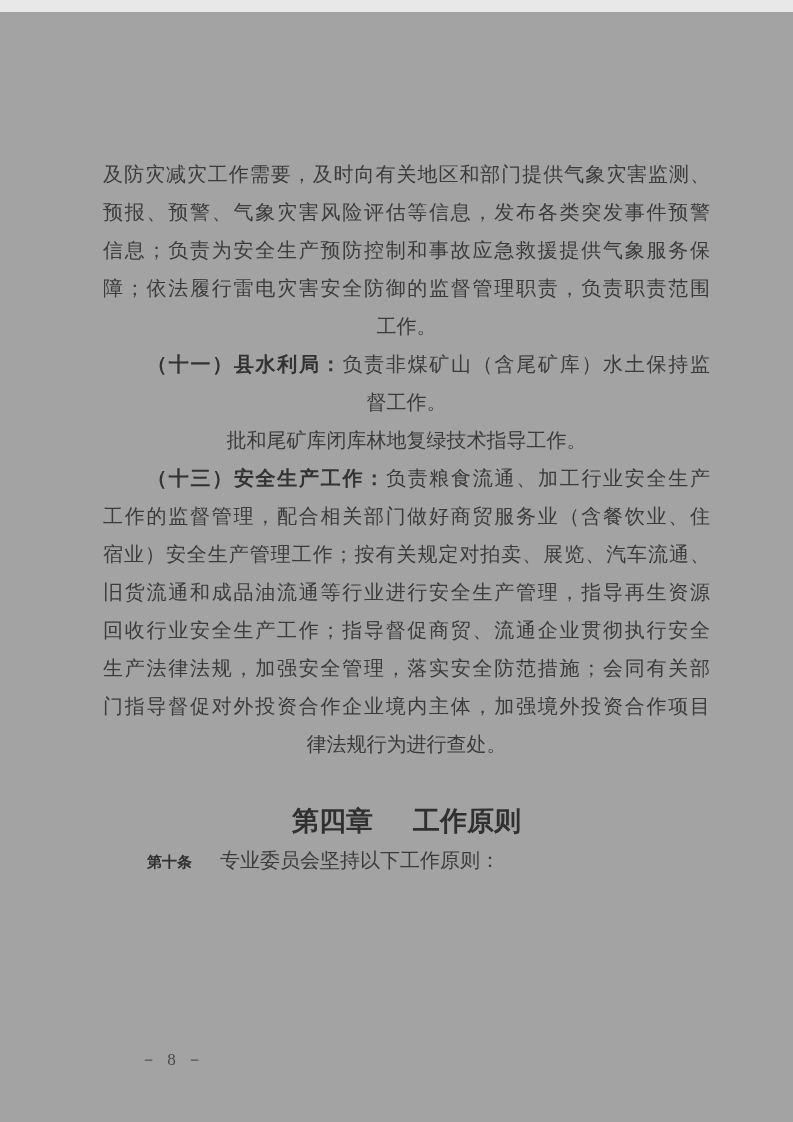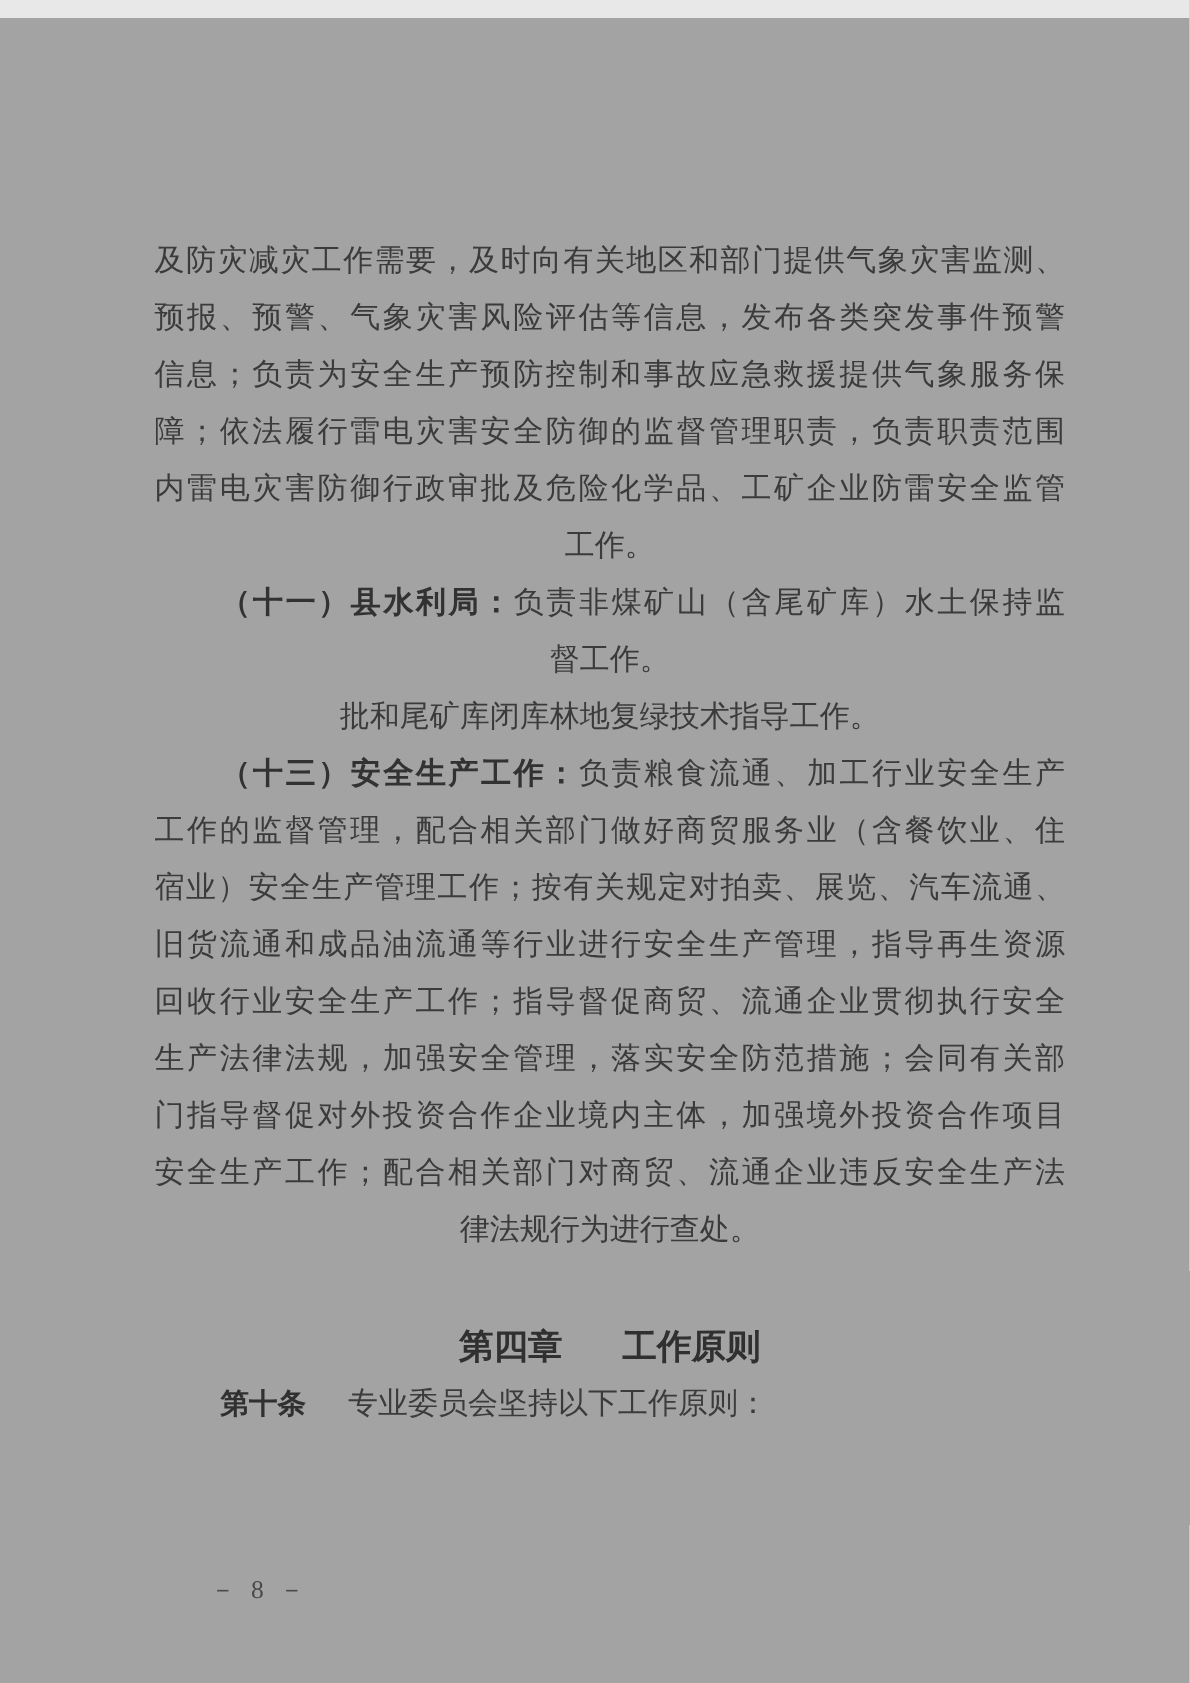--- a/index.html
+++ b/index.html
@@ -45,37 +45,37 @@
   }
   .spacer {
     height: 38px;
   }
   .chapter {
     height: 40px;
     line-height: 40px;
     text-align: center;
     font-family: "Liberation Sans", "DejaVu Sans", sans-serif;
     font-weight: 700;
-    font-size: 23px;
+    font-size: 27px;
     color: #303030;
   }
   .chapter .part2 {
     margin-left: 40px;
   }
   .article-line {
     font-size: 20px;
     line-height: 38px;
     height: 38px;
     text-indent: 2.2em;
     white-space: nowrap;
   }
   .article-line .art-lbl {
     font-family: Liberation Serif, serif;
     font-weight: 700;
-    font-size: 19px;
+    font-size: 15px;
     color: #303030;
     margin-right: 28px;
   }
   .page-number {
     position: absolute;
     left: 140px;
     top: 1036px;
     font-size: 17px;
     letter-spacing: 3px;
     color: #4a4a4a;
@@ -85,36 +85,34 @@
 </head>
 <body>
 
 <div class="page">
   <div class="text-block">
 
     <div class="line just">及防灾减灾工作需要，及时向有关地区和部门提供气象灾害监测、</div>
     <div class="line just">预报、预警、气象灾害风险评估等信息，发布各类突发事件预警</div>
     <div class="line just">信息；负责为安全生产预防控制和事故应急救援提供气象服务保</div>
     <div class="line just">障；依法履行雷电灾害安全防御的监督管理职责，负责职责范围</div>
-    <div class="line just">内雷电灾害防御行政审批及危险化学品、工矿企业防雷安全监管</div>
     <div class="line">工作。</div>
 
     <div class="line just indent"><span class="lbl">（十一）县水利局：</span><span>负责非煤矿山（含尾矿库）水土保持监</span></div>
     <div class="line">督工作。</div>
 
     <div class="line">批和尾矿库闭库林地复绿技术指导工作。</div>
 
     <div class="line just indent"><span class="lbl">（十三）安全生产工作：</span><span>负责粮食流通、加工行业安全生产</span></div>
     <div class="line just">工作的监督管理，配合相关部门做好商贸服务业（含餐饮业、住</div>
     <div class="line just">宿业）安全生产管理工作；按有关规定对拍卖、展览、汽车流通、</div>
     <div class="line just">旧货流通和成品油流通等行业进行安全生产管理，指导再生资源</div>
     <div class="line just">回收行业安全生产工作；指导督促商贸、流通企业贯彻执行安全</div>
     <div class="line just">生产法律法规，加强安全管理，落实安全防范措施；会同有关部</div>
     <div class="line just">门指导督促对外投资合作企业境内主体，加强境外投资合作项目</div>
-    <div class="line just">安全生产工作；配合相关部门对商贸、流通企业违反安全生产法</div>
     <div class="line">律法规行为进行查处。</div>
 
     <div class="spacer"></div>
 
     <div class="chapter"><span class="part1">第四章</span><span class="part2">工作原则</span></div>
 
     <div class="article-line"><span class="art-lbl">第十条</span><span>专业委员会坚持以下工作原则：</span></div>
 
   </div>
 

